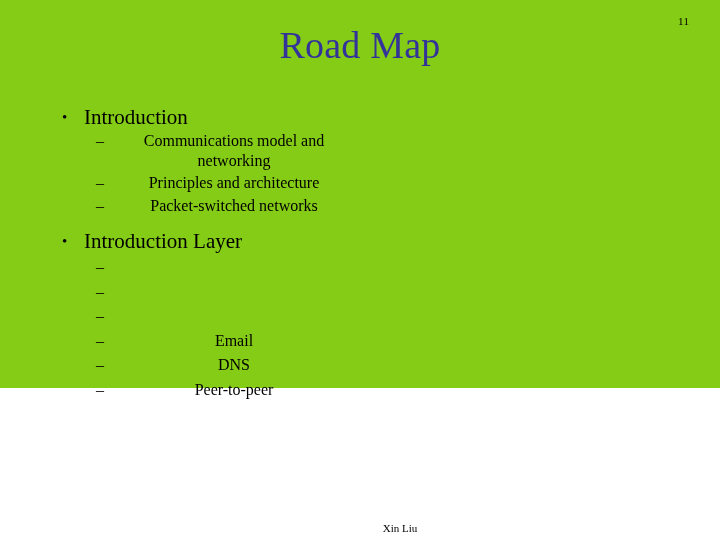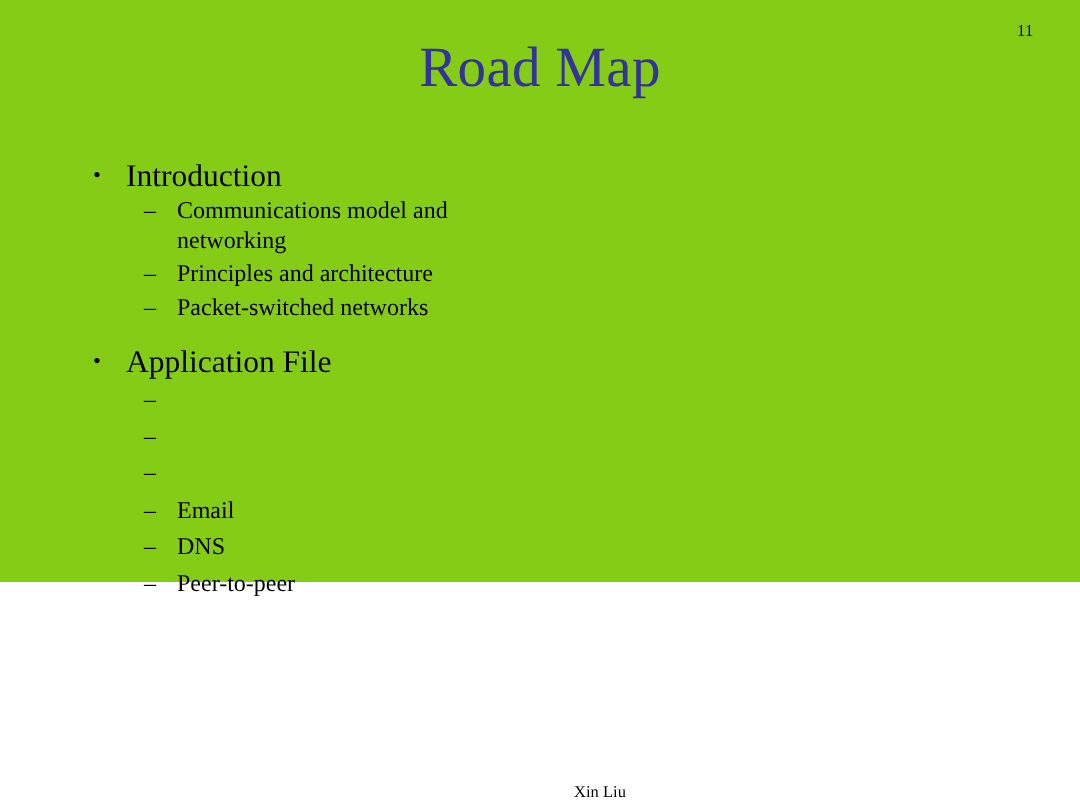--- a/index.html
+++ b/index.html
@@ -104,20 +104,21 @@
   .bullet-l2 .marker {
     width: 22px;
     flex: 0 0 22px;
     margin-left: 38px;
     font-size: 16px;
     line-height: 19.5px;
   }
   .bullet-l2 .label {
     flex: 1 1 auto;
     max-width: 232px;
+    text-align: center;
   }
 
   
   .sublist.loose .bullet-l2 {
     line-height: 19px;
     margin-top: 5px;
   }
   .sublist.loose .bullet-l2:first-child {
     margin-top: 3px;
   }
@@ -163,21 +164,21 @@
         <div class="bullet-l2">
           <span class="marker">–</span>
           <span class="label">Packet-switched networks</span>
         </div>
       </div>
     </div>
 
     <div class="topic-group second">
       <div class="bullet-l1">
         <span class="marker">•</span>
-        <span class="label">Application File</span>
+        <span class="label">Introduction Layer</span>
       </div>
       <div class="sublist loose">
         <div class="bullet-l2">
           <span class="marker">–</span>
         </div>
         <div class="bullet-l2">
           <span class="marker">–</span>
         </div>
         <div class="bullet-l2">
           <span class="marker">–</span>

